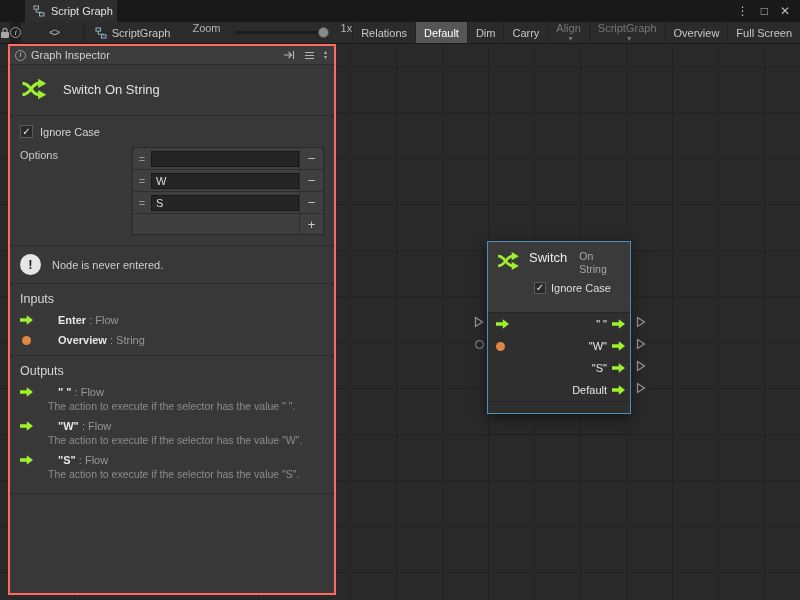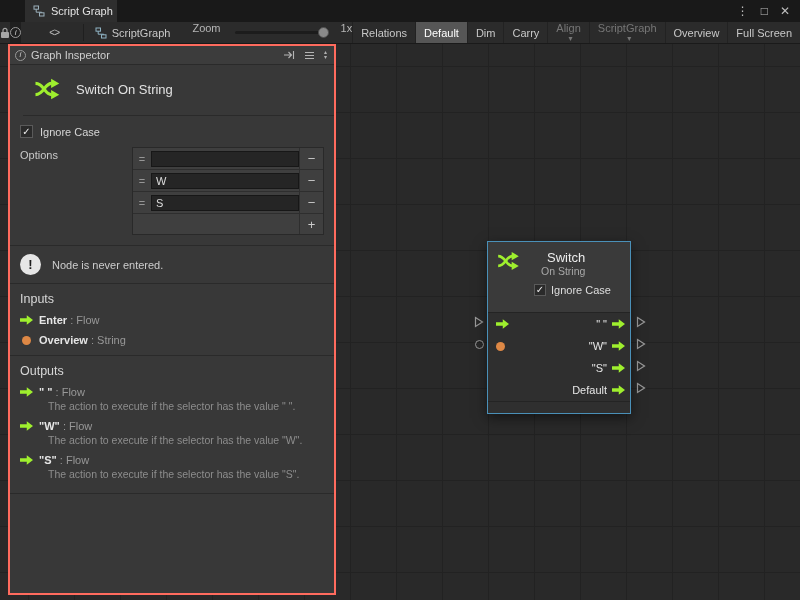--- a/index.html
+++ b/index.html
@@ -33,58 +33,58 @@
   
   .canvas { position:absolute; top:44px; left:0; right:0; bottom:0;
     background-color:#292929;
     background-image:linear-gradient(to right,#222222 1px,transparent 1px),linear-gradient(to bottom,#222222 1px,transparent 1px);
     background-size:46px 46px; background-position:28px 22px; }
 
   
   .node { position:absolute; left:487px; top:197px; width:144px; background:#2f2f2f; border:1px solid #4a90b8; box-shadow:0 4px 12px rgba(0,0,0,.5); font-size:11px; }
   .node-header { height:70px; background:#3a3a3a; padding:8px 8px 0; }
   .node-title-row { display:flex; gap:7px; }
-  .node-titles { display:flex; flex-direction:column;text-align:right; }
+  .node-titles { display:flex; flex-direction:row; }
   .node-title { font-size:13px; color:#ececec; line-height:15px; }
   .node-sub { font-size:10.5px; color:#a8a8a8; line-height:13px;margin-left:12px; }
   .node-check { margin:6px 0 0 38px; display:flex; gap:5px; align-items:center; color:#dedede; }
   .node-rows { border-top:1px solid #242424; }
   .node-row { height:22px; display:flex; align-items:center; padding:0 5px 0 8px; position:relative; background:#2f2f2f; }
   .row-right { margin-left:auto; display:flex; align-items:center; gap:5px; color:#e6e6e6; }
   .node-footer { height:12px; background:#2f2f2f; border-top:1px solid #242424; }
 
   .arrow-green { width:13px; height:10px; background:#9fef2e; clip-path:polygon(0 32%,52% 32%,52% 2%,100% 50%,52% 98%,52% 68%,0 68%); flex:0 0 auto; }
   .dot-orange { width:9px; height:9px; border-radius:50%; background:#de8845; flex:0 0 auto; }
   .marker { position:absolute; width:10px; height:12px; }
   .circ-hollow { position:absolute; width:9px; height:9px; border:1px solid #9a9a9a; border-radius:50%; }
 
   
   .panel { position:absolute; left:8px; top:0; width:328px; height:551px; border:2px solid #ff6b5e; background:#383838; display:flex; flex-direction:column; font-size:11px; color:#cfcfcf; z-index:5; }
   .p-header { height:19px; background:#3c3c3c; border-bottom:1px solid #2a2a2a; display:flex; align-items:center; gap:5px; padding:0 5px; flex:0 0 auto; }
   .p-header .spacer { flex:1; }
   .p-header .hicon { display:flex; align-items:center; padding:0 2px; }
   .p-carets { display:flex; flex-direction:column; line-height:5px; font-size:6px; color:#b0b0b0; padding:0 2px; }
-  .p-title { padding:11px 10px 13px; display:flex; gap:13px; align-items:center; border-bottom:1px solid #2a2a2a; flex:0 0 auto;margin-left:13px; }
+  .p-title { padding:11px 10px 13px; display:flex; gap:13px; align-items:center; border-bottom:1px solid #2a2a2a; flex:0 0 auto; }
   .p-title-text { font-size:13px; color:#e2e2e2; }
   .p-fields { padding:9px 10px 10px; border-bottom:1px solid #2a2a2a; flex:0 0 auto; }
   .check-row { display:flex; gap:7px; align-items:center; margin-bottom:9px; color:#d6d6d6; }
   .checkbox { width:13px; height:13px; background:#2a2a2a; border:1px solid #5a5a5a; color:#ececec; font-size:10px; display:inline-flex; align-items:center; justify-content:center; line-height:1; flex:0 0 auto; }
   .options-row { display:flex; align-items:flex-start; }
   .options-label { color:#c9c9c9; padding-top:2px; }
   .opt-list { margin-left:auto; width:192px; background:#3f3f3f; border:1px solid #292929; }
   .opt-row { display:flex; align-items:center; height:22px; border-bottom:1px solid #2e2e2e; }
   .opt-handle { width:18px; text-align:center; color:#969696; flex:0 0 auto; }
   .opt-input { flex:1; min-width:0; height:16px; background:#252525; border:1px solid #171717; color:#dddddd; font-size:11px; padding:0 4px; font-family:inherit; }
   .opt-btn { width:24px; height:100%; background:transparent; border:none; border-left:1px solid #2e2e2e; color:#cccccc; font-size:13px; cursor:default; font-family:inherit; }
   .opt-plusrow { display:flex; justify-content:flex-end; height:20px; }
   .p-warning { display:flex; gap:11px; align-items:center; padding:8px 10px; border-bottom:1px solid #2a2a2a; flex:0 0 auto; color:#cdcdcd; }
   .warn-icon { width:21px; height:21px; border-radius:50%; background:#e6e6e6; color:#1d1d1d; font-weight:bold; font-size:13px; display:flex; align-items:center; justify-content:center; flex:0 0 auto; }
   .p-section { padding:8px 10px 9px; border-bottom:1px solid #2a2a2a; flex:0 0 auto; }
   .sec-heading { font-size:12.5px; color:#d8d8d8; }
-  .port-row { display:flex; align-items:center; gap:6px; margin-top:8px; }
+  .port-row { display:flex; align-items:center; gap:25px; margin-top:8px; }
   .port-name { font-weight:bold; color:#e6e6e6; }
   .port-type { color:#989898; }
   .port-desc { margin:2px 0 4px 28px; color:#8d8d8d; font-size:10.5px; }
   .port-desc:empty { display:none; }
   .p-filler { flex:1; }
 
   svg { display:block; }
 </style>
 </head>
 <body>

